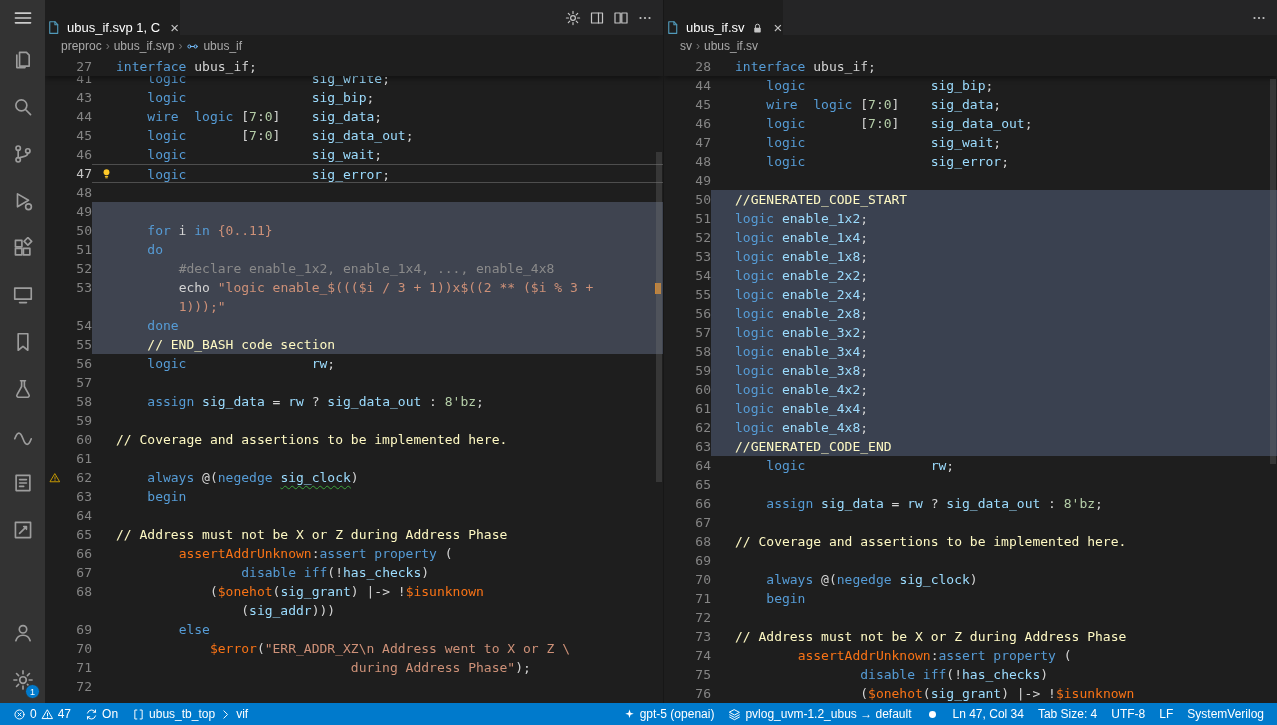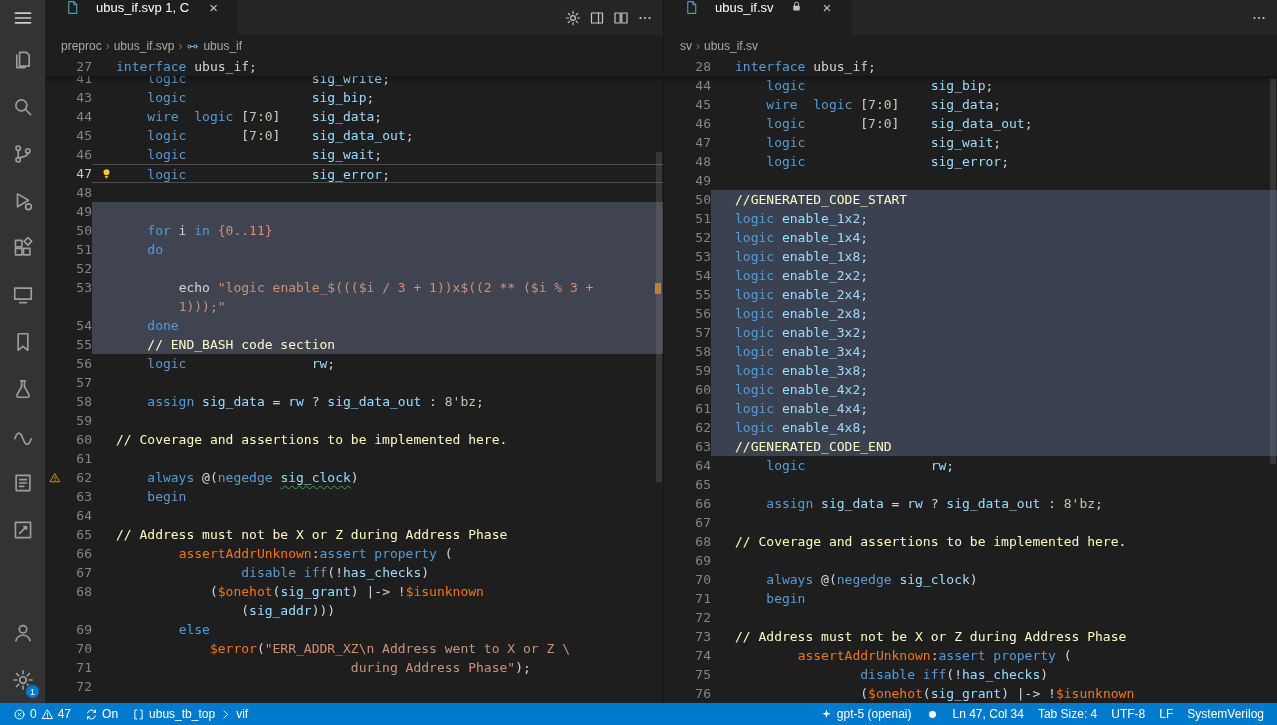--- a/index.html
+++ b/index.html
@@ -16,21 +16,21 @@
 
   
   .groups{flex:1;display:flex;min-width:0}
   .group{display:flex;flex-direction:column;min-width:0;background:#1e1e1e}
   .group-left{width:618px;flex:none}
   .group-right{width:614px;flex:none;border-left:1px solid #171717}
 
   
   .tabbar{height:35px;background:#252526;display:flex;align-items:stretch;justify-content:space-between;flex:none}
   .tabs{display:flex}
-  .tab{display:flex;align-items:flex-start;gap:16px;padding:0 20px;background:#1e1e1e;color:#ffffff;font-size:13px;border-right:1px solid #252526;cursor:pointer;white-space:nowrap}
+  .tab{display:flex;align-items:flex-end;gap:6px;padding:0 1px;background:#1e1e1e;color:#ffffff;font-size:13px;border-right:1px solid #252526;cursor:pointer;white-space:nowrap}
   .tab-close{color:#c5c5c5;font-size:15px;margin-left:4px;line-height:1;cursor:pointer}
   .tab-icon{color:#519aba;display:inline-flex}
   .lock-wrap{color:#c5c5c5;display:inline-flex}
   .tab-actions{display:flex;align-items:center;padding-right:6px;color:#c5c5c5}
   .action{width:24px;height:24px;display:flex;align-items:center;justify-content:center;cursor:pointer;border-radius:3px}
 
   
   .breadcrumbs{height:22px;display:flex;align-items:center;padding:0 16px;font-size:12px;color:#a9a9a9;background:#1e1e1e;flex:none;white-space:nowrap}
   .crumb{display:flex;gap:4px;cursor:pointer}
   .crumb-sep{color:#6e6e6e;margin:0 4px}
@@ -285,21 +285,21 @@
               <div class="row"><span class="gut-warn"></span><span class="gut-num">45</span><div class="line-body"><span class="glyph"></span><span class="code-text"><span class="t-p">    </span><span class="t-k">logic</span><span class="t-p">       [</span><span class="t-n">7</span><span class="t-p">:</span><span class="t-n">0</span><span class="t-p">]    </span><span class="t-i">sig_data_out</span><span class="t-p">;</span></span></div></div>
               <div class="row"><span class="gut-warn"></span><span class="gut-num">46</span><div class="line-body"><span class="glyph"></span><span class="code-text"><span class="t-p">    </span><span class="t-k">logic</span><span class="t-p">                </span><span class="t-i">sig_wait</span><span class="t-p">;</span></span></div></div>
               <div class="row cur"><span class="gut-warn"></span><span class="gut-num curnum">47</span><div class="line-body"><span class="glyph"><span class="icon"><svg viewBox="0 0 16 16">
                         <circle class="f" cx="8" cy="6.5" r="3.6"></circle>
                         <path d="M6.5 11.6h3M7 13.3h2"></path>
                       </svg></span></span><span class="code-text"><span class="t-p">    </span><span class="t-k">logic</span><span class="t-p">                </span><span class="t-i">sig_error</span><span class="t-p">;</span></span></div></div>
               <div class="row"><span class="gut-warn"></span><span class="gut-num">48</span><div class="line-body"><span class="glyph"></span><span class="code-text"></span></div></div>
               <div class="row"><span class="gut-warn"></span><span class="gut-num">49</span><div class="line-body hl"><span class="glyph"></span></div></div>
               <div class="row"><span class="gut-warn"></span><span class="gut-num">50</span><div class="line-body hl"><span class="glyph"></span><span class="code-text"><span class="t-p">    </span><span class="t-k">for</span><span class="t-p"> i </span><span class="t-k">in</span><span class="t-p"> </span><span class="t-s">{0..11}</span></span></div></div>
               <div class="row"><span class="gut-warn"></span><span class="gut-num">51</span><div class="line-body hl"><span class="glyph"></span><span class="code-text"><span class="t-p">    </span><span class="t-k">do</span></span></div></div>
-              <div class="row"><span class="gut-warn"></span><span class="gut-num">52</span><div class="line-body hl"><span class="glyph"></span><span class="code-text"><span class="t-p">        </span></span></div></div>
+              <div class="row"><span class="gut-warn"></span><span class="gut-num">52</span><div class="line-body hl"><span class="glyph"></span><span class="code-text"><span class="t-p">        </span><span class="t-g">#declare enable_1x2, enable_1x4, ..., enable_4x8</span></span></div></div>
               <div class="row"><span class="gut-warn"></span><span class="gut-num">53</span><div class="line-body hl"><span class="glyph"></span><span class="code-text"><span class="t-p">        </span><span class="t-p">echo </span><span class="t-s">"logic enable_$((($i / 3 + 1))x$((2 ** ($i % 3 + </span></span></div></div>
               <div class="row"><span class="gut-warn"></span><span class="gut-num"></span><div class="line-body hl"><span class="glyph"></span><span class="code-text"><span class="t-p">        </span><span class="t-s">1)));"</span></span></div></div>
               <div class="row"><span class="gut-warn"></span><span class="gut-num">54</span><div class="line-body hl"><span class="glyph"></span><span class="code-text"><span class="t-p">    </span><span class="t-k">done</span></span></div></div>
               <div class="row"><span class="gut-warn"></span><span class="gut-num">55</span><div class="line-body hl"><span class="glyph"></span><span class="code-text"><span class="t-p">    </span><span class="t-c">// END_BASH code section</span></span></div></div>
               <div class="row"><span class="gut-warn"></span><span class="gut-num">56</span><div class="line-body"><span class="glyph"></span><span class="code-text"><span class="t-p">    </span><span class="t-k">logic</span><span class="t-p">                </span><span class="t-i">rw</span><span class="t-p">;</span></span></div></div>
               <div class="row"><span class="gut-warn"></span><span class="gut-num">57</span><div class="line-body"><span class="glyph"></span><span class="code-text"></span></div></div>
               <div class="row"><span class="gut-warn"></span><span class="gut-num">58</span><div class="line-body"><span class="glyph"></span><span class="code-text"><span class="t-p">    </span><span class="t-k">assign</span><span class="t-p"> </span><span class="t-i">sig_data</span><span class="t-p"> = </span><span class="t-i">rw</span><span class="t-p"> ? </span><span class="t-i">sig_data_out</span><span class="t-p"> : </span><span class="t-n">8'bz</span><span class="t-p">;</span></span></div></div>
               <div class="row"><span class="gut-warn"></span><span class="gut-num">59</span><div class="line-body"><span class="glyph"></span><span class="code-text"></span></div></div>
               <div class="row"><span class="gut-warn"></span><span class="gut-num">60</span><div class="line-body"><span class="glyph"></span><span class="code-text"><span class="t-c">// Coverage and assertions to be implemented here.</span></span></div></div>
               <div class="row"><span class="gut-warn"></span><span class="gut-num">61</span><div class="line-body"><span class="glyph"></span><span class="code-text"></span></div></div>
@@ -467,20 +467,29 @@
           <span class="icon">
             <svg viewBox="0 0 16 16">
               <path class="f" d="M8 1.8l1.3 4 4 1.3-4 1.3-1.3 4-1.3-4-4-1.3 4-1.3z"></path>
             </svg>
           </span>
           <span class="sb-text">gpt-5 (openai)</span>
         </div>
         <div class="sb-item">
           <span class="icon">
             <svg viewBox="0 0 16 16">
+              <path d="M8 2.2L14 5.4 8 8.6 2 5.4z"></path>
+              <path d="M2 8.4l6 3.2 6-3.2M2 11.2l6 3.2 6-3.2"></path>
+            </svg>
+          </span>
+          <span class="sb-text">pvlog_uvm-1.2_ubus → default</span>
+        </div>
+        <div class="sb-item">
+          <span class="icon">
+            <svg viewBox="0 0 16 16">
               <circle class="f" cx="8" cy="8" r="4.3"></circle>
             </svg>
           </span>
         </div>
         <div class="sb-item">
           <span class="sb-text">Ln 47, Col 34</span>
         </div>
         <div class="sb-item">
           <span class="sb-text">Tab Size: 4</span>
         </div>

